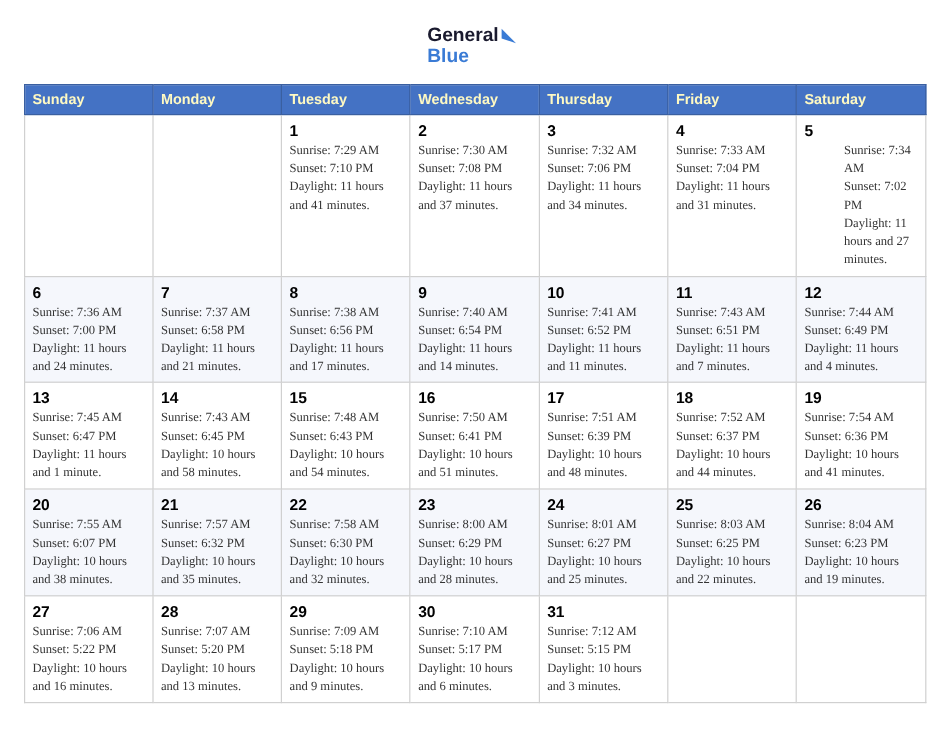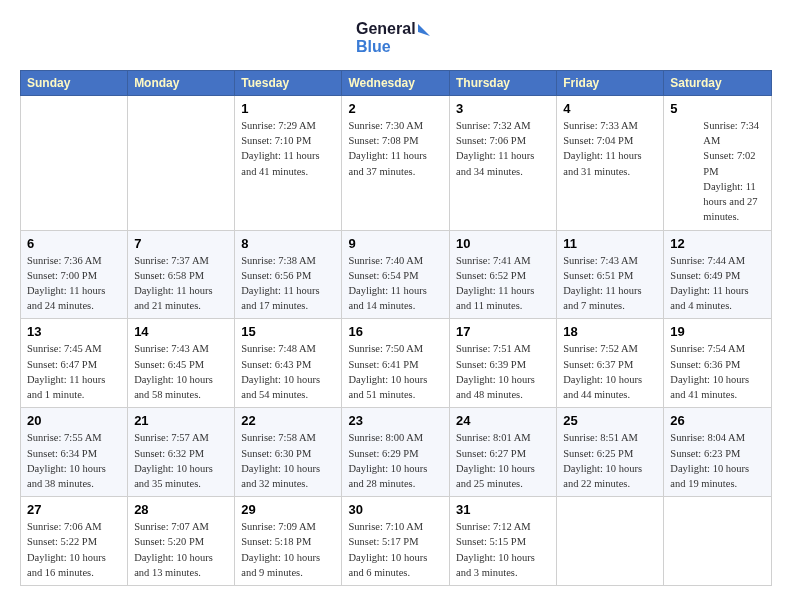--- a/index.html
+++ b/index.html
@@ -225,21 +225,21 @@
           <span class="day-num">19</span>
           <div class="day-info" style="white-space: pre-line;">Sunrise: 7:54 AM
 Sunset: 6:36 PM
 Daylight: 10 hours and 41 minutes.</div>
         </td>
       </tr>
       <tr>
         <td>
           <span class="day-num">20</span>
           <div class="day-info" style="white-space: pre-line;">Sunrise: 7:55 AM
-Sunset: 6:34 PM
+Sunset: 6:07 PM
 Daylight: 10 hours and 38 minutes.</div>
         </td>
         <td>
           <span class="day-num">21</span>
           <div class="day-info" style="white-space: pre-line;">Sunrise: 7:57 AM
 Sunset: 6:32 PM
 Daylight: 10 hours and 35 minutes.</div>
         </td>
         <td>
           <span class="day-num">22</span>
@@ -254,21 +254,21 @@
 Daylight: 10 hours and 28 minutes.</div>
         </td>
         <td>
           <span class="day-num">24</span>
           <div class="day-info" style="white-space: pre-line;">Sunrise: 8:01 AM
 Sunset: 6:27 PM
 Daylight: 10 hours and 25 minutes.</div>
         </td>
         <td>
           <span class="day-num">25</span>
-          <div class="day-info" style="white-space: pre-line;">Sunrise: 8:51 AM
+          <div class="day-info" style="white-space: pre-line;">Sunrise: 8:03 AM
 Sunset: 6:25 PM
 Daylight: 10 hours and 22 minutes.</div>
         </td>
         <td>
           <span class="day-num">26</span>
           <div class="day-info" style="white-space: pre-line;">Sunrise: 8:04 AM
 Sunset: 6:23 PM
 Daylight: 10 hours and 19 minutes.</div>
         </td>
       </tr>

